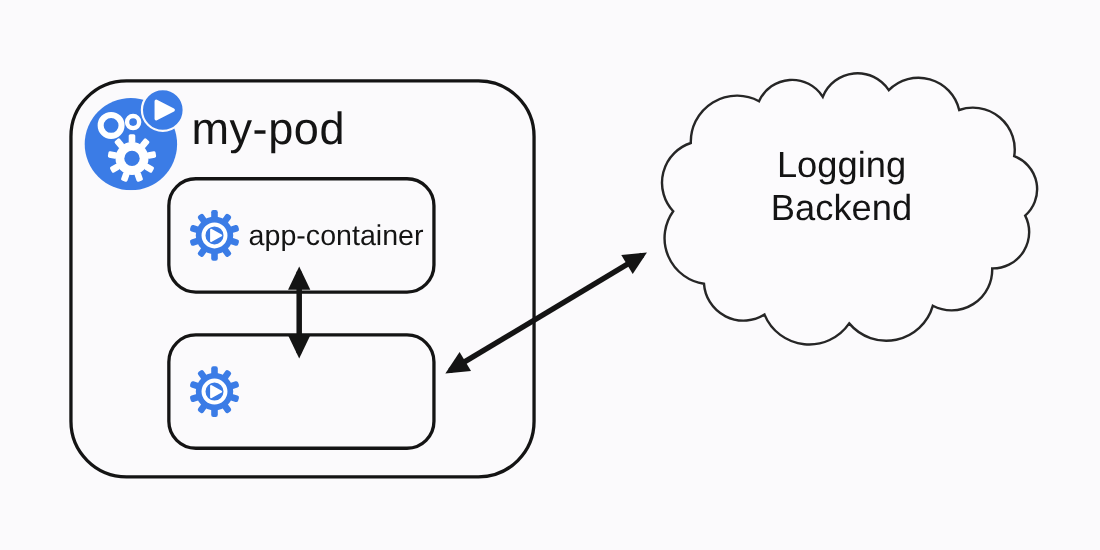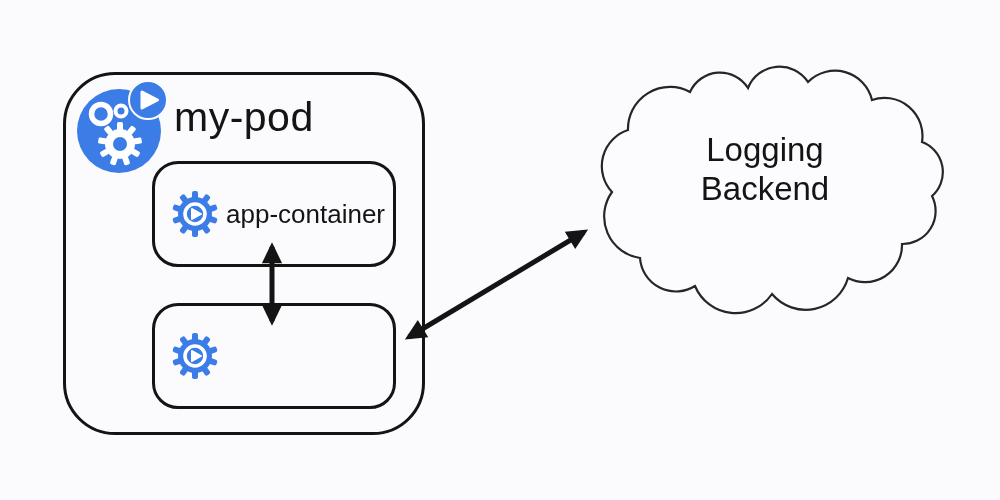--- a/index.html
+++ b/index.html
@@ -3,21 +3,21 @@
 <meta charset="utf-8">
 <style>
   html,body { margin:0; padding:0; }
   .stage {
     position:relative; width:1000px; height:500px;
     background:#fbfafc; overflow:hidden;
     font-family:"Liberation Sans","DejaVu Sans",sans-serif;
     color:#141414;
   }
   .pod {
-    position:absolute; left:63px; top:72px; width:362px; height:363px;
+    position:absolute; left:63px; top:72px; width:424px; height:363px;
     border:3px solid #141414; border-radius:52px; box-sizing:border-box;
     z-index:1;
     text-align:center;
   }
   .pod-icon-wrap { position:absolute; left:9px; top:3px; width:100px; height:95px; }
   .pod-label {
     position:absolute; left:108px; top:20px;
     font-size:41px; line-height:44px; letter-spacing:0.5px;
   }
   .cbox {

